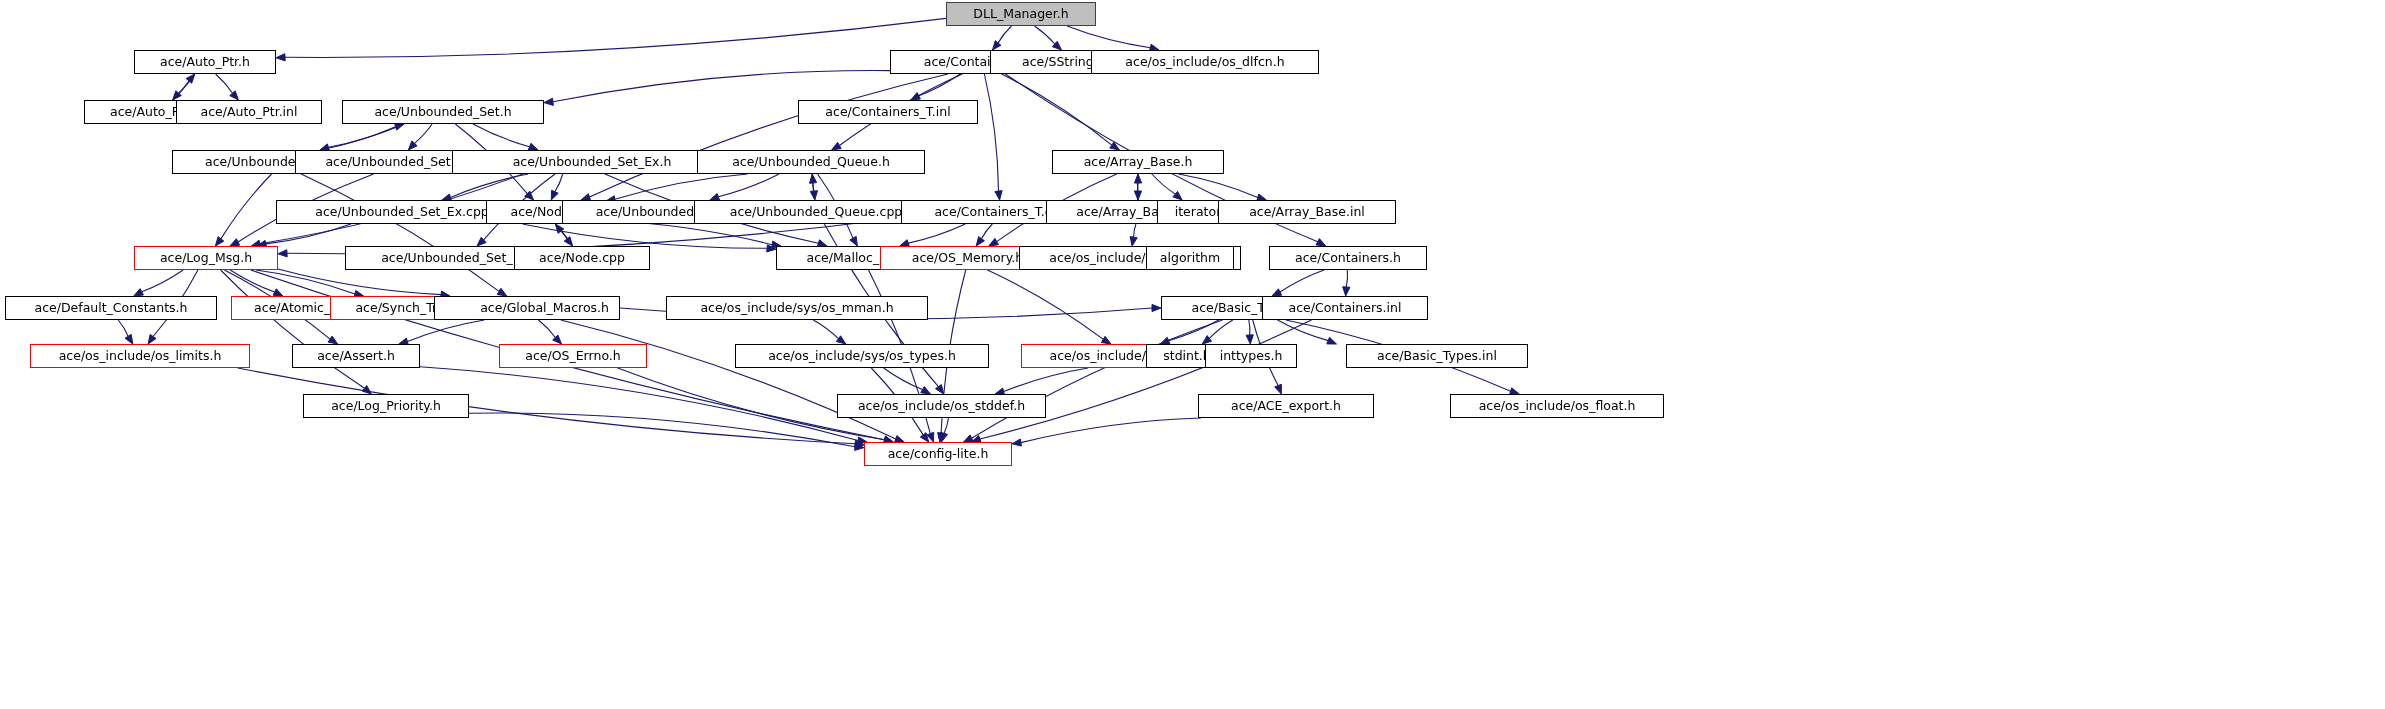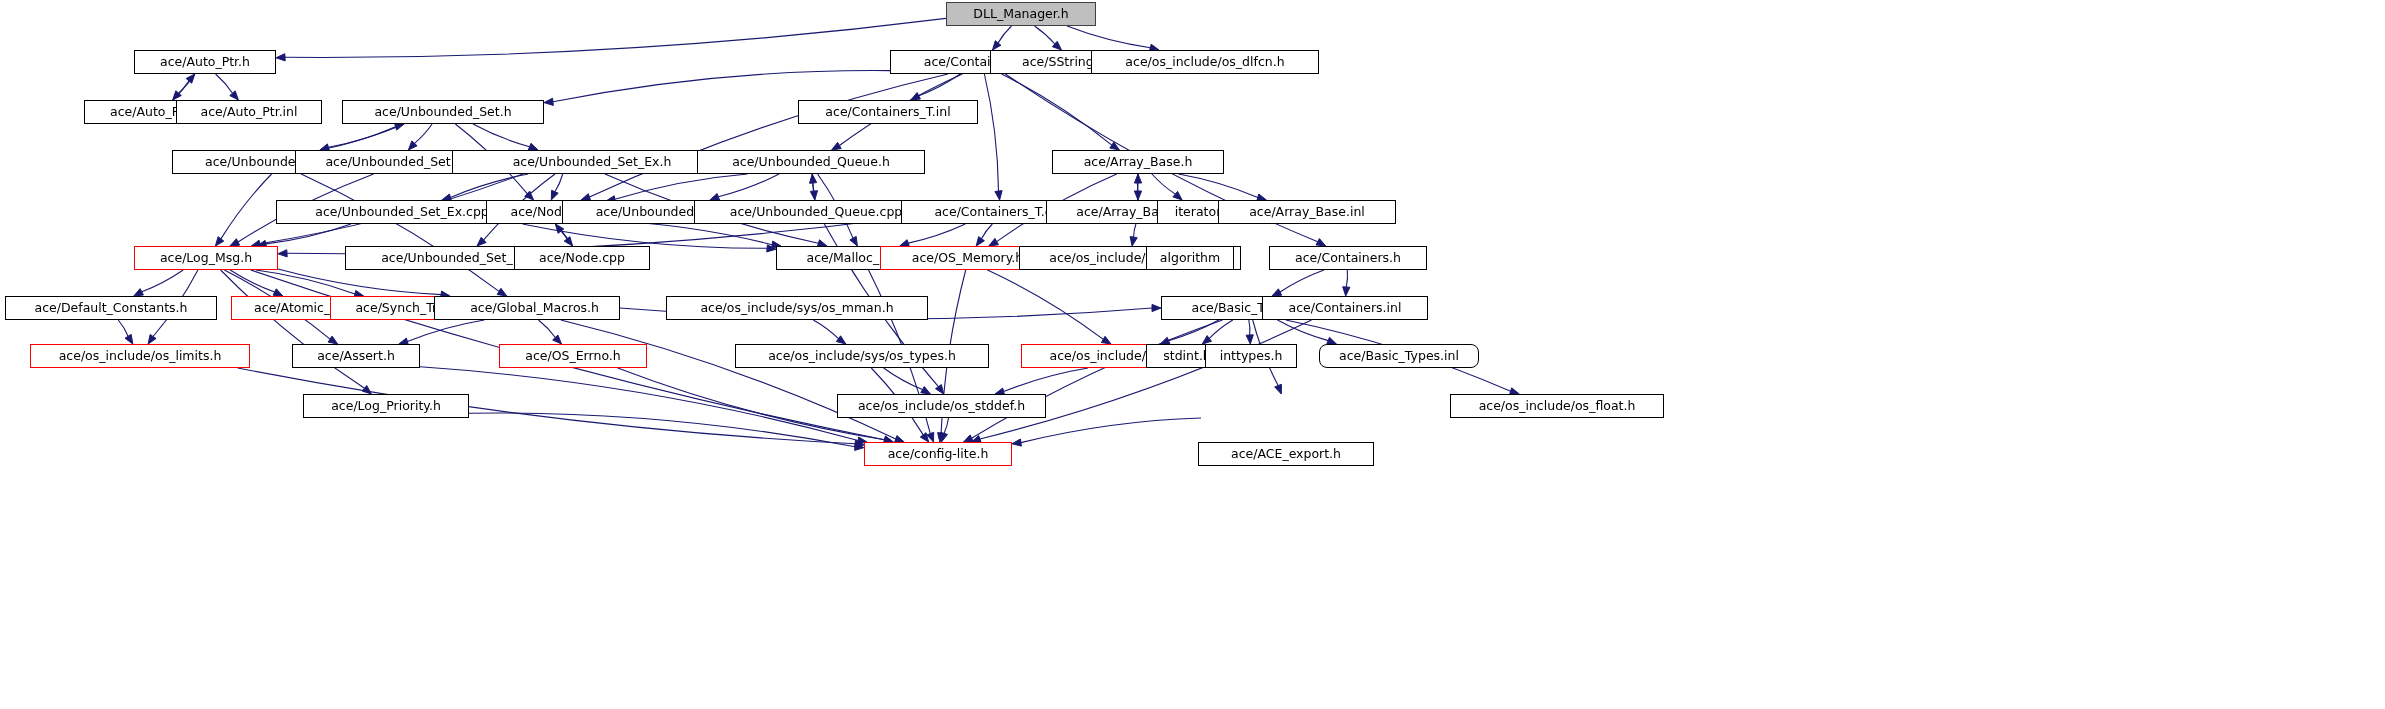--- a/index.html
+++ b/index.html
@@ -1,21 +1,21 @@
 <!DOCTYPE html>
 <html><head>
 <meta charset="utf-8">
 <style>
   html,body{margin:0;padding:0;background:#ffffff;}
   #graph{position:relative;width:2385px;height:709px;background:#ffffff;
          font-family:"DejaVu Sans","Liberation Sans",sans-serif;}
   .node{position:absolute;box-sizing:border-box;background:#ffffff;
         border:1px solid #000000;display:flex;align-items:center;
         justify-content:center;white-space:nowrap;color:#000000;
-        font-size:12.5px;line-height:1;height:24px;padding:0 20px;}
+        font-size:12.5px;line-height:1;height:24px;padding:0 10px;}
   .node.red{border-color:#ff0000;}
   .node.root{background:#bfbfbf;border-color:#404040;}
   svg.edges{position:absolute;left:0;top:0;width:2385px;height:709px;
             overflow:visible;pointer-events:none;}
   svg.edges path{fill:none;stroke:#191970;stroke-width:1.1px;}
   svg.edges polygon{fill:#191970;stroke:#191970;stroke-width:1px;}
 </style>
 </head>
 <body>
 
@@ -318,30 +318,30 @@
       </div>
       <div class="node red" style="left: 1021px; top: 344px; width: 220px;">
         <span>ace/os_include/os_stdlib.h</span>
       </div>
       <div class="node" style="left: 1146px; top: 344px; width: 82px;">
         <span>stdint.h</span>
       </div>
       <div class="node" style="left: 1205px; top: 344px; width: 92px;">
         <span>inttypes.h</span>
       </div>
-      <div class="node" style="left: 1319px; top: 344px; width: 160px; border-radius: 8px;">
+      <div class="node" style="left: 1346px; top: 344px; width: 182px;">
         <span>ace/Basic_Types.inl</span>
       </div>
       <div class="node" style="left: 303px; top: 394px; width: 166px;">
         <span>ace/Log_Priority.h</span>
       </div>
       <div class="node" style="left: 837px; top: 394px; width: 209px;">
         <span>ace/os_include/os_stddef.h</span>
       </div>
-      <div class="node" style="left: 1198px; top: 394px; width: 176px; margin-top: 48px;">
+      <div class="node" style="left: 1198px; top: 394px; width: 176px;">
         <span>ace/ACE_export.h</span>
       </div>
       <div class="node" style="left: 1450px; top: 394px; width: 214px;">
         <span>ace/os_include/os_float.h</span>
       </div>
       <div class="node red" style="left: 864px; top: 442px; width: 148px;">
         <span>ace/config-lite.h</span>
       </div>
     </div>
 </div>

